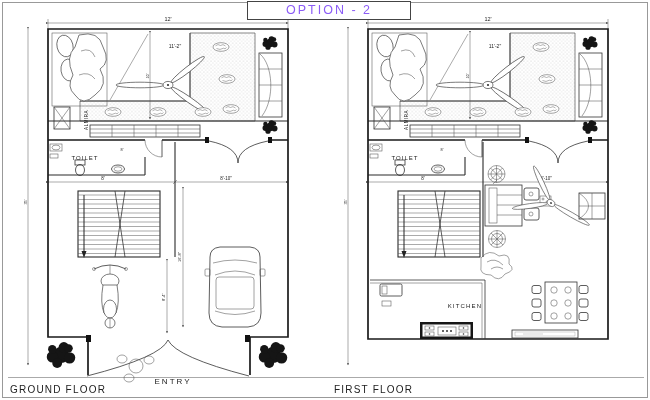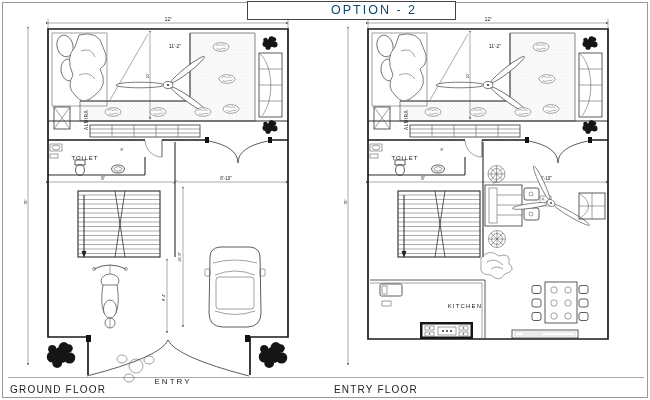--- a/index.html
+++ b/index.html
@@ -1,21 +1,21 @@
 <!DOCTYPE html>
 <html><head>
 <meta charset="utf-8">
 <style>
   html,body{margin:0;padding:0;background:#fff;}
   #page{position:relative;width:650px;height:400px;background:#fff;overflow:hidden;
         font-family:"Liberation Sans",sans-serif;}
   #frame{position:absolute;left:2px;top:2px;right:2px;bottom:2px;border:1px solid #999;}
   #title-box{position:absolute;left:247px;top:1px;width:162px;height:17px;border:1px solid #444;
              background:#fff;text-align:center;line-height:17px;font-size:12.5px;letter-spacing:2px;
-             color:#0c4a6e;z-index:5;padding-left:45px;}
+             color:#8b5cf6;z-index:5;}
   .floor-label{position:absolute;top:384px;font-size:10px;letter-spacing:1.2px;color:#222;}
   #gf-label{left:10px;}
   #ff-label{left:334px;}
   #bottom-rule{position:absolute;left:8px;top:377px;width:636px;height:0;border-top:1px solid #aaa;}
   svg{position:absolute;overflow:visible;}
   svg text{font-family:"Liberation Sans",sans-serif;fill:#222;}
   .w  {stroke:#1a1a1a;stroke-width:1.7;fill:none;}
   .w2 {stroke:#2a2a2a;stroke-width:1.1;fill:none;}
   .m  {stroke:#333;stroke-width:0.8;fill:none;}
   .t  {stroke:#555;stroke-width:0.55;fill:none;}
@@ -23,21 +23,21 @@
   .fw {fill:#fff;stroke:#444;stroke-width:0.7;}
 </style>
 </head>
 <body>
 
 <div id="page">
   <div id="frame"></div>
   <div id="title-box">OPTION - 2</div>
   <div id="bottom-rule"></div>
   <div id="gf-label" class="floor-label">GROUND FLOOR</div>
-  <div id="ff-label" class="floor-label">ENTRY FLOOR</div>
+  <div id="ff-label" class="floor-label">FIRST FLOOR</div>
 
   <svg width="0" height="0" style="position:absolute" aria-hidden="true">
     <defs>
       <pattern id="dots" width="3.6" height="3.6" patternUnits="userSpaceOnUse">
         <circle cx="0.9" cy="0.9" r="0.42" fill="#8a8a8a"></circle>
         <circle cx="2.7" cy="2.7" r="0.38" fill="#a0a0a0"></circle>
       </pattern>
       <marker id="arr" markerWidth="7" markerHeight="7" refX="5" refY="3" orient="auto">
         <path d="M0,0.8 L5.6,3 L0,5.2 Z" fill="#444"></path>
       </marker>

